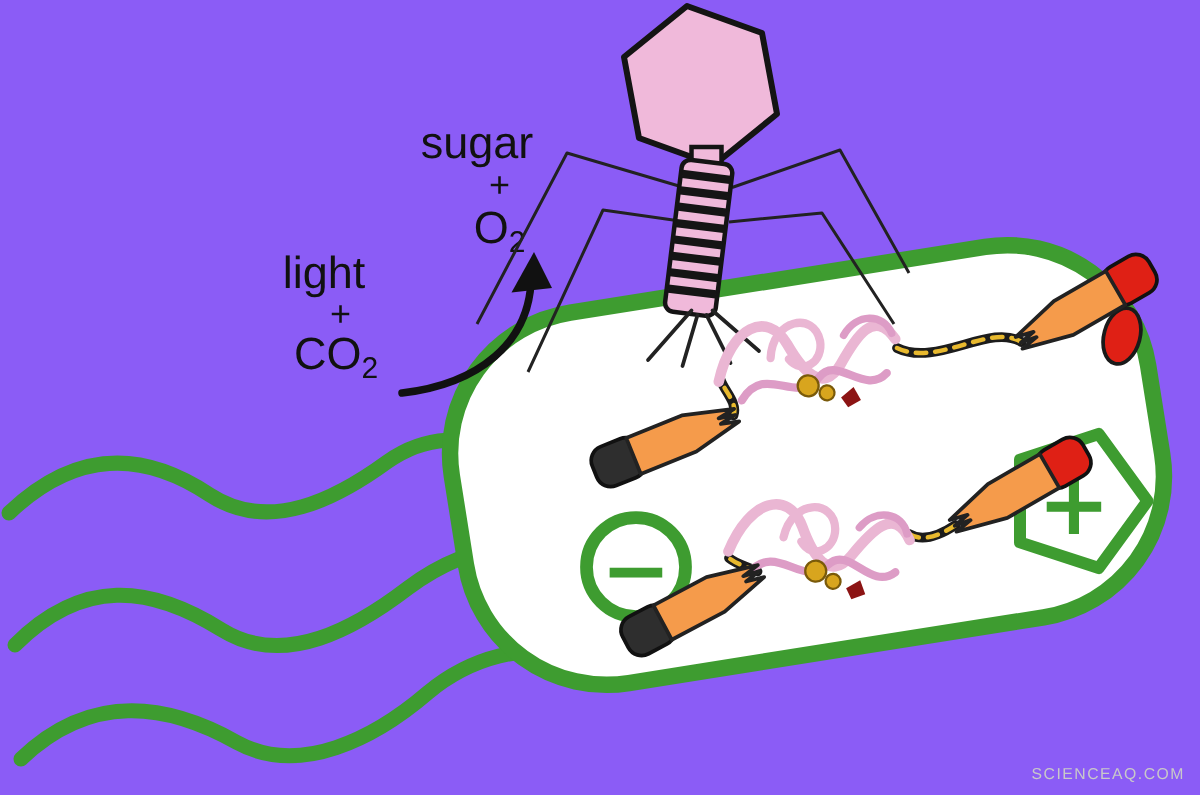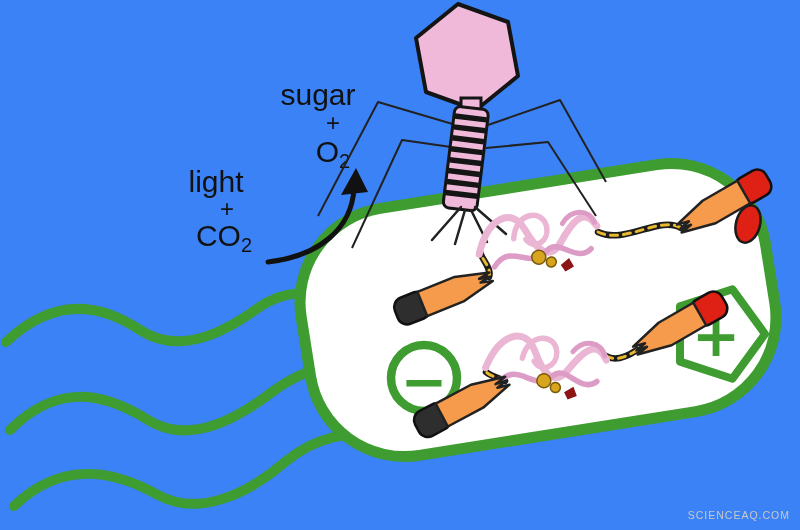--- a/index.html
+++ b/index.html
@@ -4,21 +4,21 @@
 <style>
   html, body {
     margin: 0;
     padding: 0;
     background: #ffffff;
   }
   .stage {
     position: relative;
     width: 800px;
     height: 530px;
-    background: #3b82f6;
+    background: #8b5cf6;
     overflow: hidden;
     font-family: "Liberation Sans", sans-serif;
   }
   svg { display: block; }
   .lbl {
     fill: #111111;
     font-family: "Liberation Sans", sans-serif;
   }
   .terminal {
     fill: #3e9c30;

